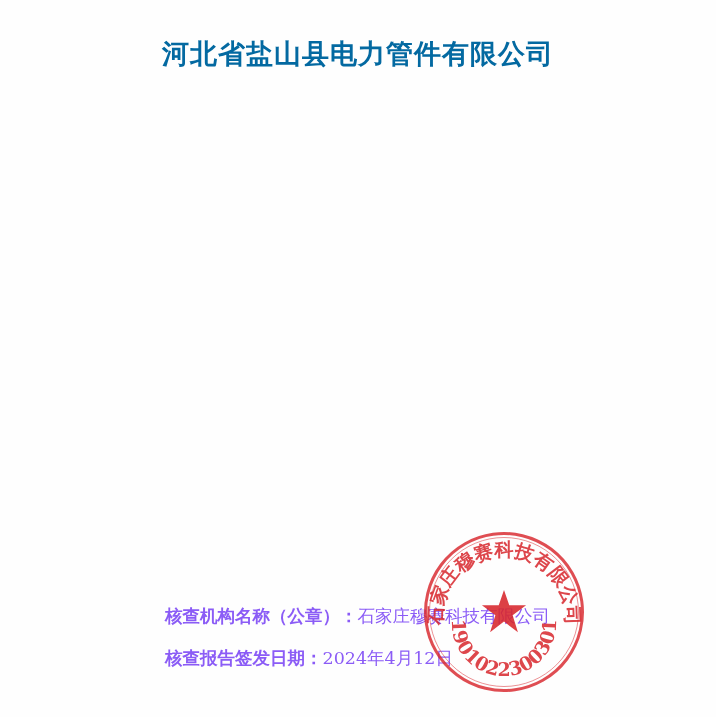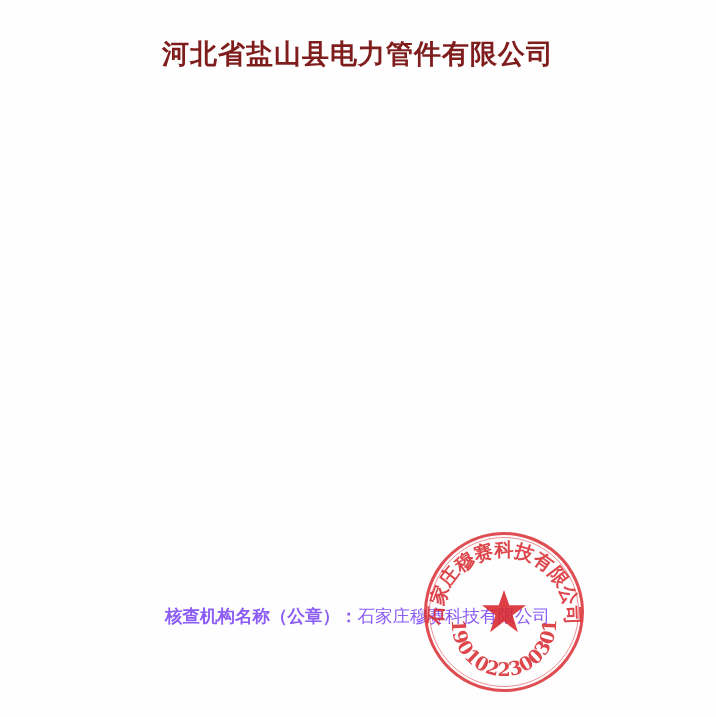--- a/index.html
+++ b/index.html
@@ -28,21 +28,21 @@
     left: 0;
     top: 40px;
     width: 716px;
     text-align: center;
   }
   .title-line {
     font-family: "DejaVu Serif", "Liberation Serif", serif;
     font-weight: bold;
     font-size: 27px;
     letter-spacing: 1px;
-    color: #7f1d1d;
+    color: #0369a1;
     line-height: 1.0;
     margin: 0 0 22px 0;
     white-space: nowrap;
   }
   .signature-block {
     position: absolute;
     left: 165px;
     top: 608px;
     width: 520px;
   }
@@ -131,20 +131,23 @@
 <div class="page">
 
   <div class="title-block">
     <div class="title-line">河北省盐山县电力管件有限公司</div>
   </div>
 
   <div class="signature-block">
     <div class="sig-row">
       <span class="sig-label">核查机构名称（公章）：</span><span class="sig-value">石家庄穆赛科技有限公司</span>
     </div>
+    <div class="sig-row">
+      <span class="sig-label">核查报告签发日期：</span><span class="sig-value">2024年4月12日</span>
+    </div>
   </div>
 
   <div class="seal">
     <div class="seal-ring"></div>
     <div class="seal-ring-inner"></div>
 
     <svg class="seal-text-svg" viewBox="0 0 160 160">
       <defs>
         <path id="arcTop" d="M 18,86 A 62,62 0 0 1 142,86" fill="none"></path>
         <path id="arcBottom" d="M 28,92 A 52,52 0 0 0 132,92" fill="none"></path>

